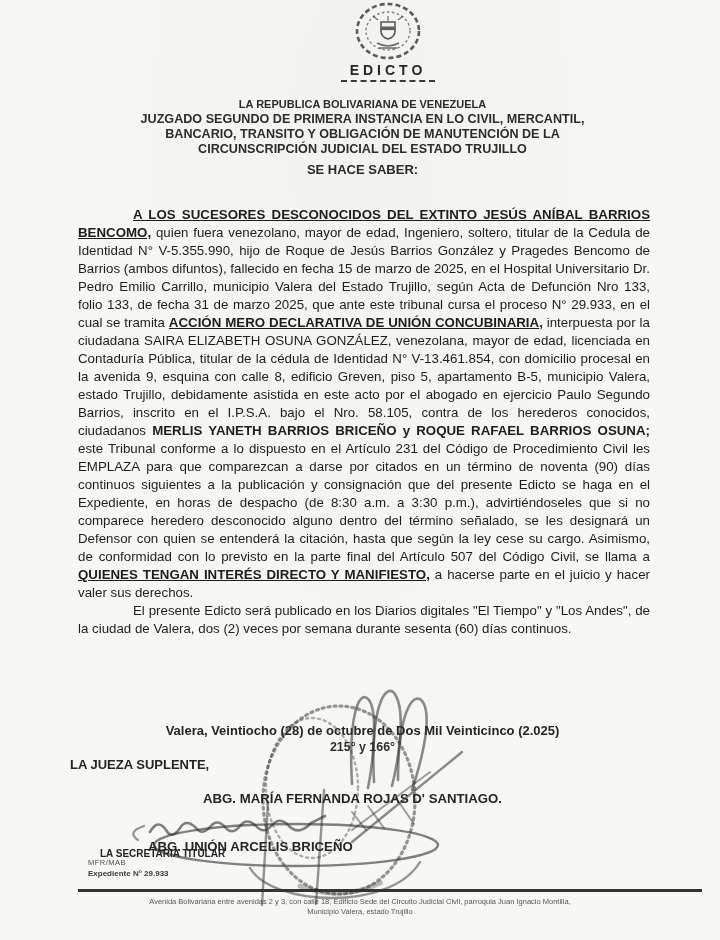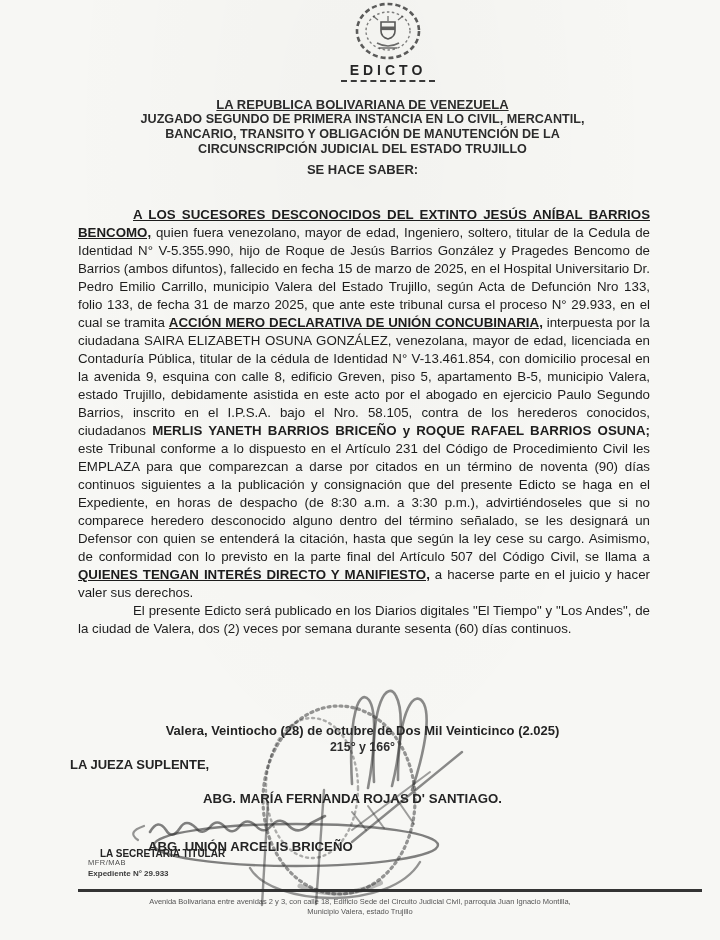--- a/index.html
+++ b/index.html
@@ -19,21 +19,21 @@
   .edicto-title {
     position:absolute; left:341px; top:62px; width:94px;
     text-align:center; font-weight:bold; font-size:14px; letter-spacing:4px;
     color:#262626;
     border-bottom:2px dashed #3a3a3a; padding-bottom:2px;
   }
   .header-block {
     position:absolute; top:97px; left:70px; width:585px;
     text-align:center; font-weight:bold; color:#2c2c2c;
   }
-  .republic-line { font-size:13px; line-height:15px;text-decoration:underline; }
+  .republic-line { font-size:11px; line-height:15px; }
   .court-name { font-size:12.6px; line-height:15px; white-space:pre-line; }
   .salutation {
     position:absolute; top:162px; left:70px; width:585px;
     text-align:center; font-weight:bold; font-size:13px; color:#2a2a2a;
   }
   .body-text {
     position:absolute; top:206px; left:78px; width:572px;
     font-size:13.3px; line-height:18px; text-align:justify; color:#1d1d1d;
   }
   .body-text p { margin:0; text-indent:55px; }

